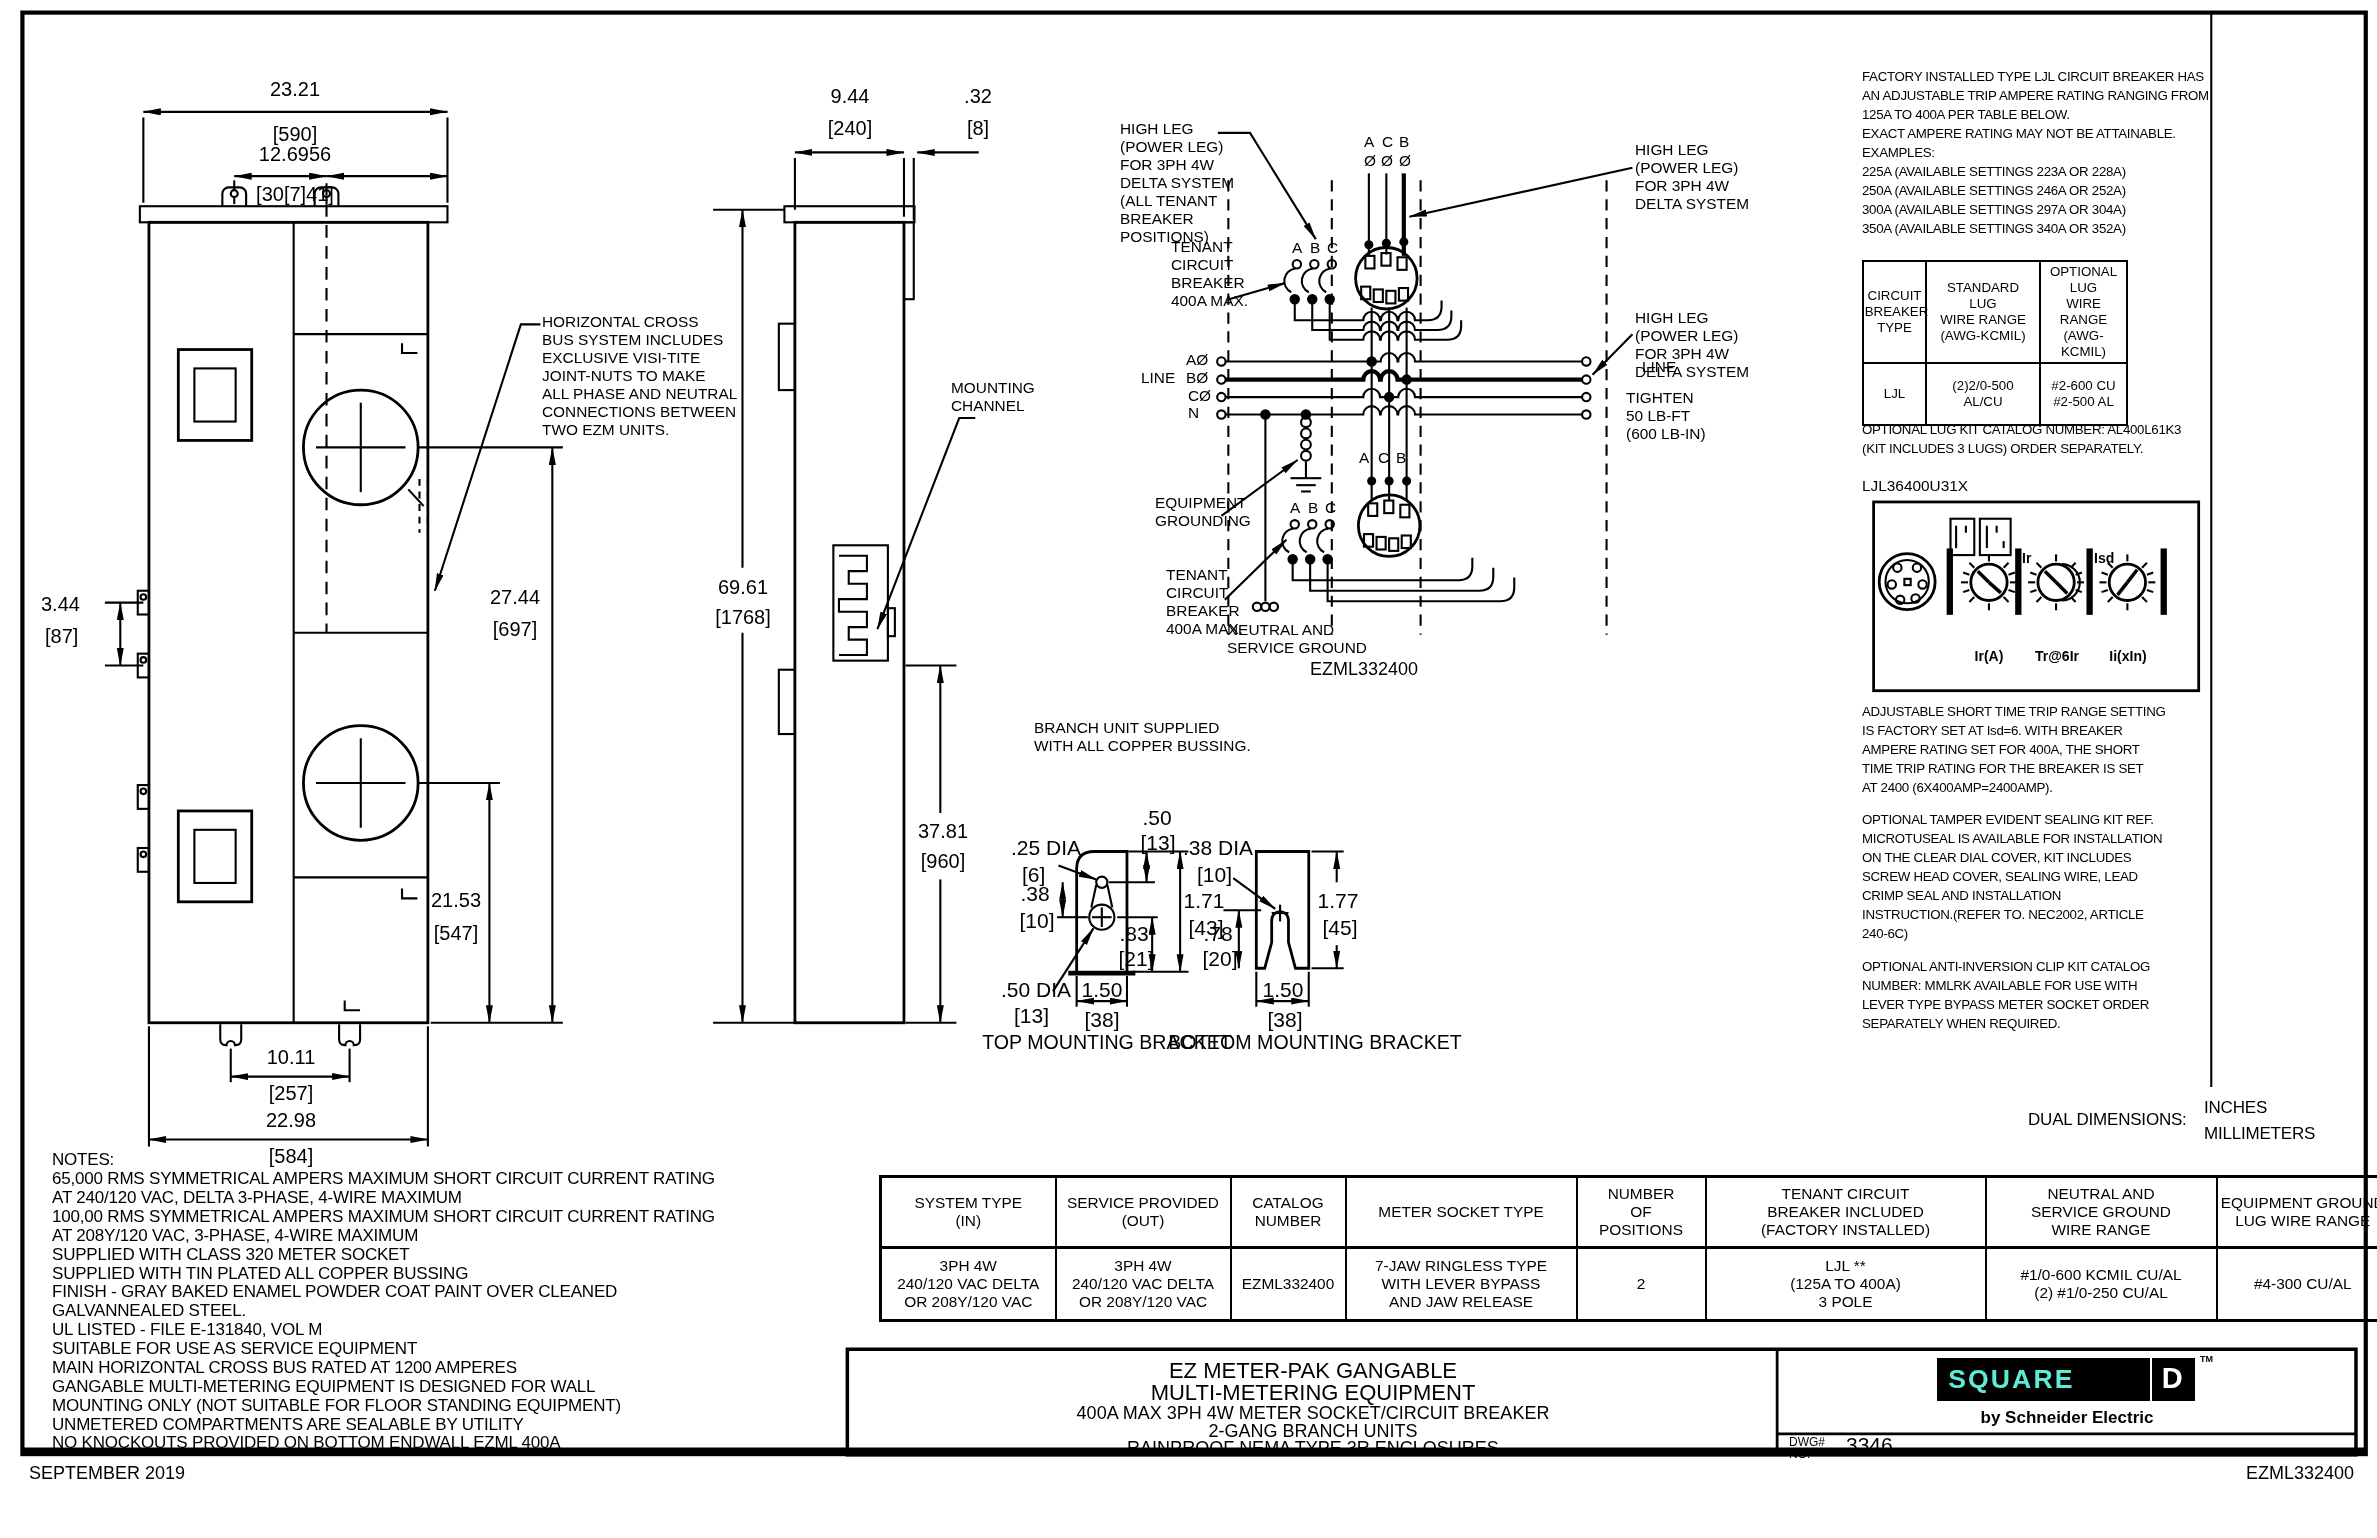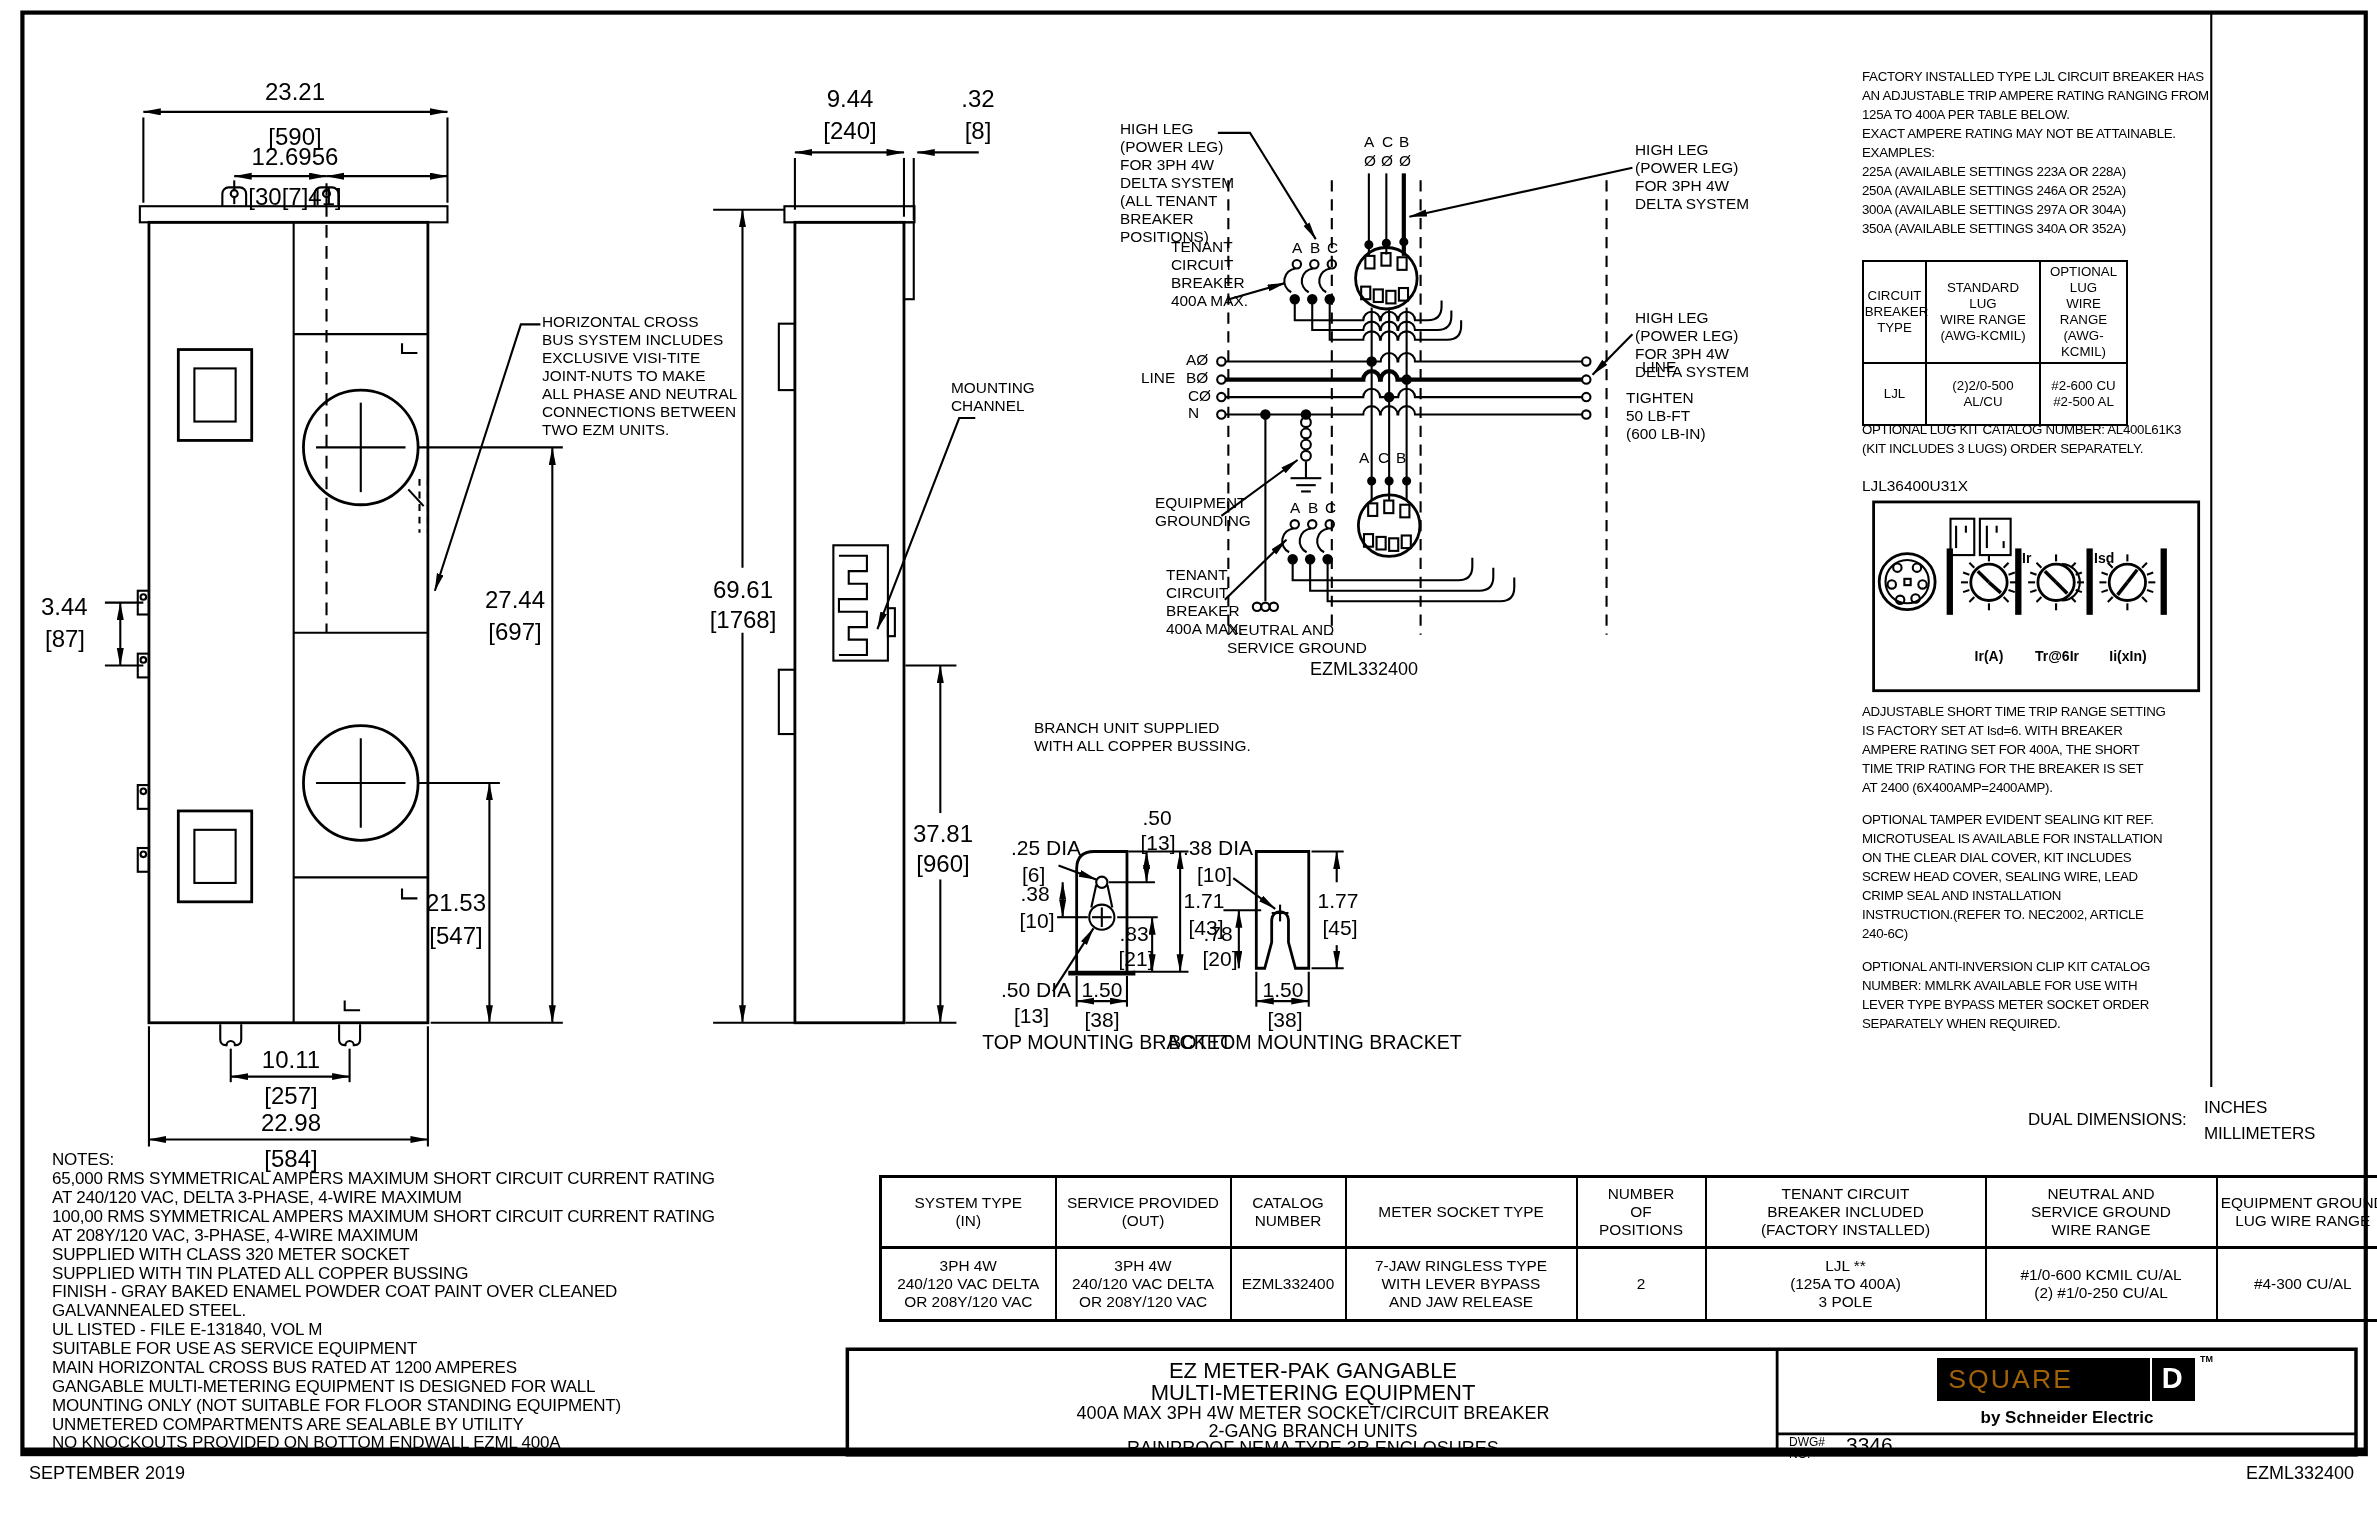--- a/index.html
+++ b/index.html
@@ -1,21 +1,21 @@
 <!DOCTYPE html>
 <html style="font-size:11.2px"><head>
 <meta charset="utf-8">
 <style>
   html,body{margin:0;padding:0;background:#fff;}
   #sheet{position:relative;width:2377px;height:1538px;background:#ffffff;overflow:hidden;
          font-family:"Liberation Sans",sans-serif;color:#000;}
   #art{position:absolute;left:0;top:0;}
   .t{position:absolute;white-space:pre-line;color:#000;}
   .ctr{transform:translateX(-50%);text-align:center;white-space:pre;}
-  .d{font-size:24px;white-space:pre;}
+  .d{font-size:20px;white-space:pre;}
   .bd{font-size:21px;white-space:pre;}
   .s18{font-size:13.3px;letter-spacing:-0.3px;line-height:19px;}
   .s24{font-size:17px;letter-spacing:-0.2px;line-height:19px;}
   .s22{font-size:15.4px;line-height:18px;}
   .s23{font-size:16px;letter-spacing:-0.2px;}
   .s26{font-size:18px;}
   .s28{font-size:19.6px;}
   .cap{font-size:19.6px;white-space:pre;}
   .dial{font-size:14px;font-weight:600;white-space:pre;margin-top:20px;}
   table{border-collapse:collapse;table-layout:fixed;}
@@ -620,21 +620,21 @@
   </tr>
 </tbody>
     </table>
 
 <div class="t s28 ctr" style="left:1313px;top:1358px;font-size:22px">EZ METER-PAK GANGABLE</div>
 <div class="t s28 ctr" style="left:1313px;top:1380px;font-size:22px">MULTI-METERING EQUIPMENT</div>
 <div class="t ctr" style="left:1313px;top:1403px;font-size:18px">400A MAX 3PH 4W METER SOCKET/CIRCUIT BREAKER</div>
 <div class="t ctr" style="left:1313px;top:1421px;font-size:18px">2-GANG BRANCH UNITS</div>
 <div class="t ctr" style="left:1313px;top:1438px;font-size:18px">RAINPROOF NEMA TYPE 3R ENCLOSURES</div>
 <div style="position:absolute;left:1937px;top:1358px;width:213px;height:43px;background:#000;">
-  <div class="t" style="left:11.2px;top:5.6px;color:#a16207;font-size:26.6px;font-weight:normal;letter-spacing:2.1px">SQUARE</div>
+  <div class="t" style="left:11.2px;top:5.6px;color:#5eead4;font-size:26.6px;font-weight:bold;letter-spacing:2.1px">SQUARE</div>
 </div>
 <div style="position:absolute;left:2152px;top:1358px;width:43px;height:43px;background:#000;">
   <div class="t" style="left:9.8px;top:4.2px;color:#fff;font-size:29px;font-weight:bold">D</div>
 </div>
 <div class="t" style="left:2200px;top:1354px;font-size:9px;font-weight:bold">TM</div>
 <div class="t ctr" style="left:2067px;top:1408px;font-size:17px;font-weight:bold">by Schneider Electric</div>
 <div class="t" style="left:1789px;top:1435px;font-size:12px">DWG#</div>
 <div class="t" style="left:1789px;top:1447px;font-size:12px">NO.</div>
 <div class="t" style="left:1846px;top:1433px;font-size:21px">3346</div>
 

